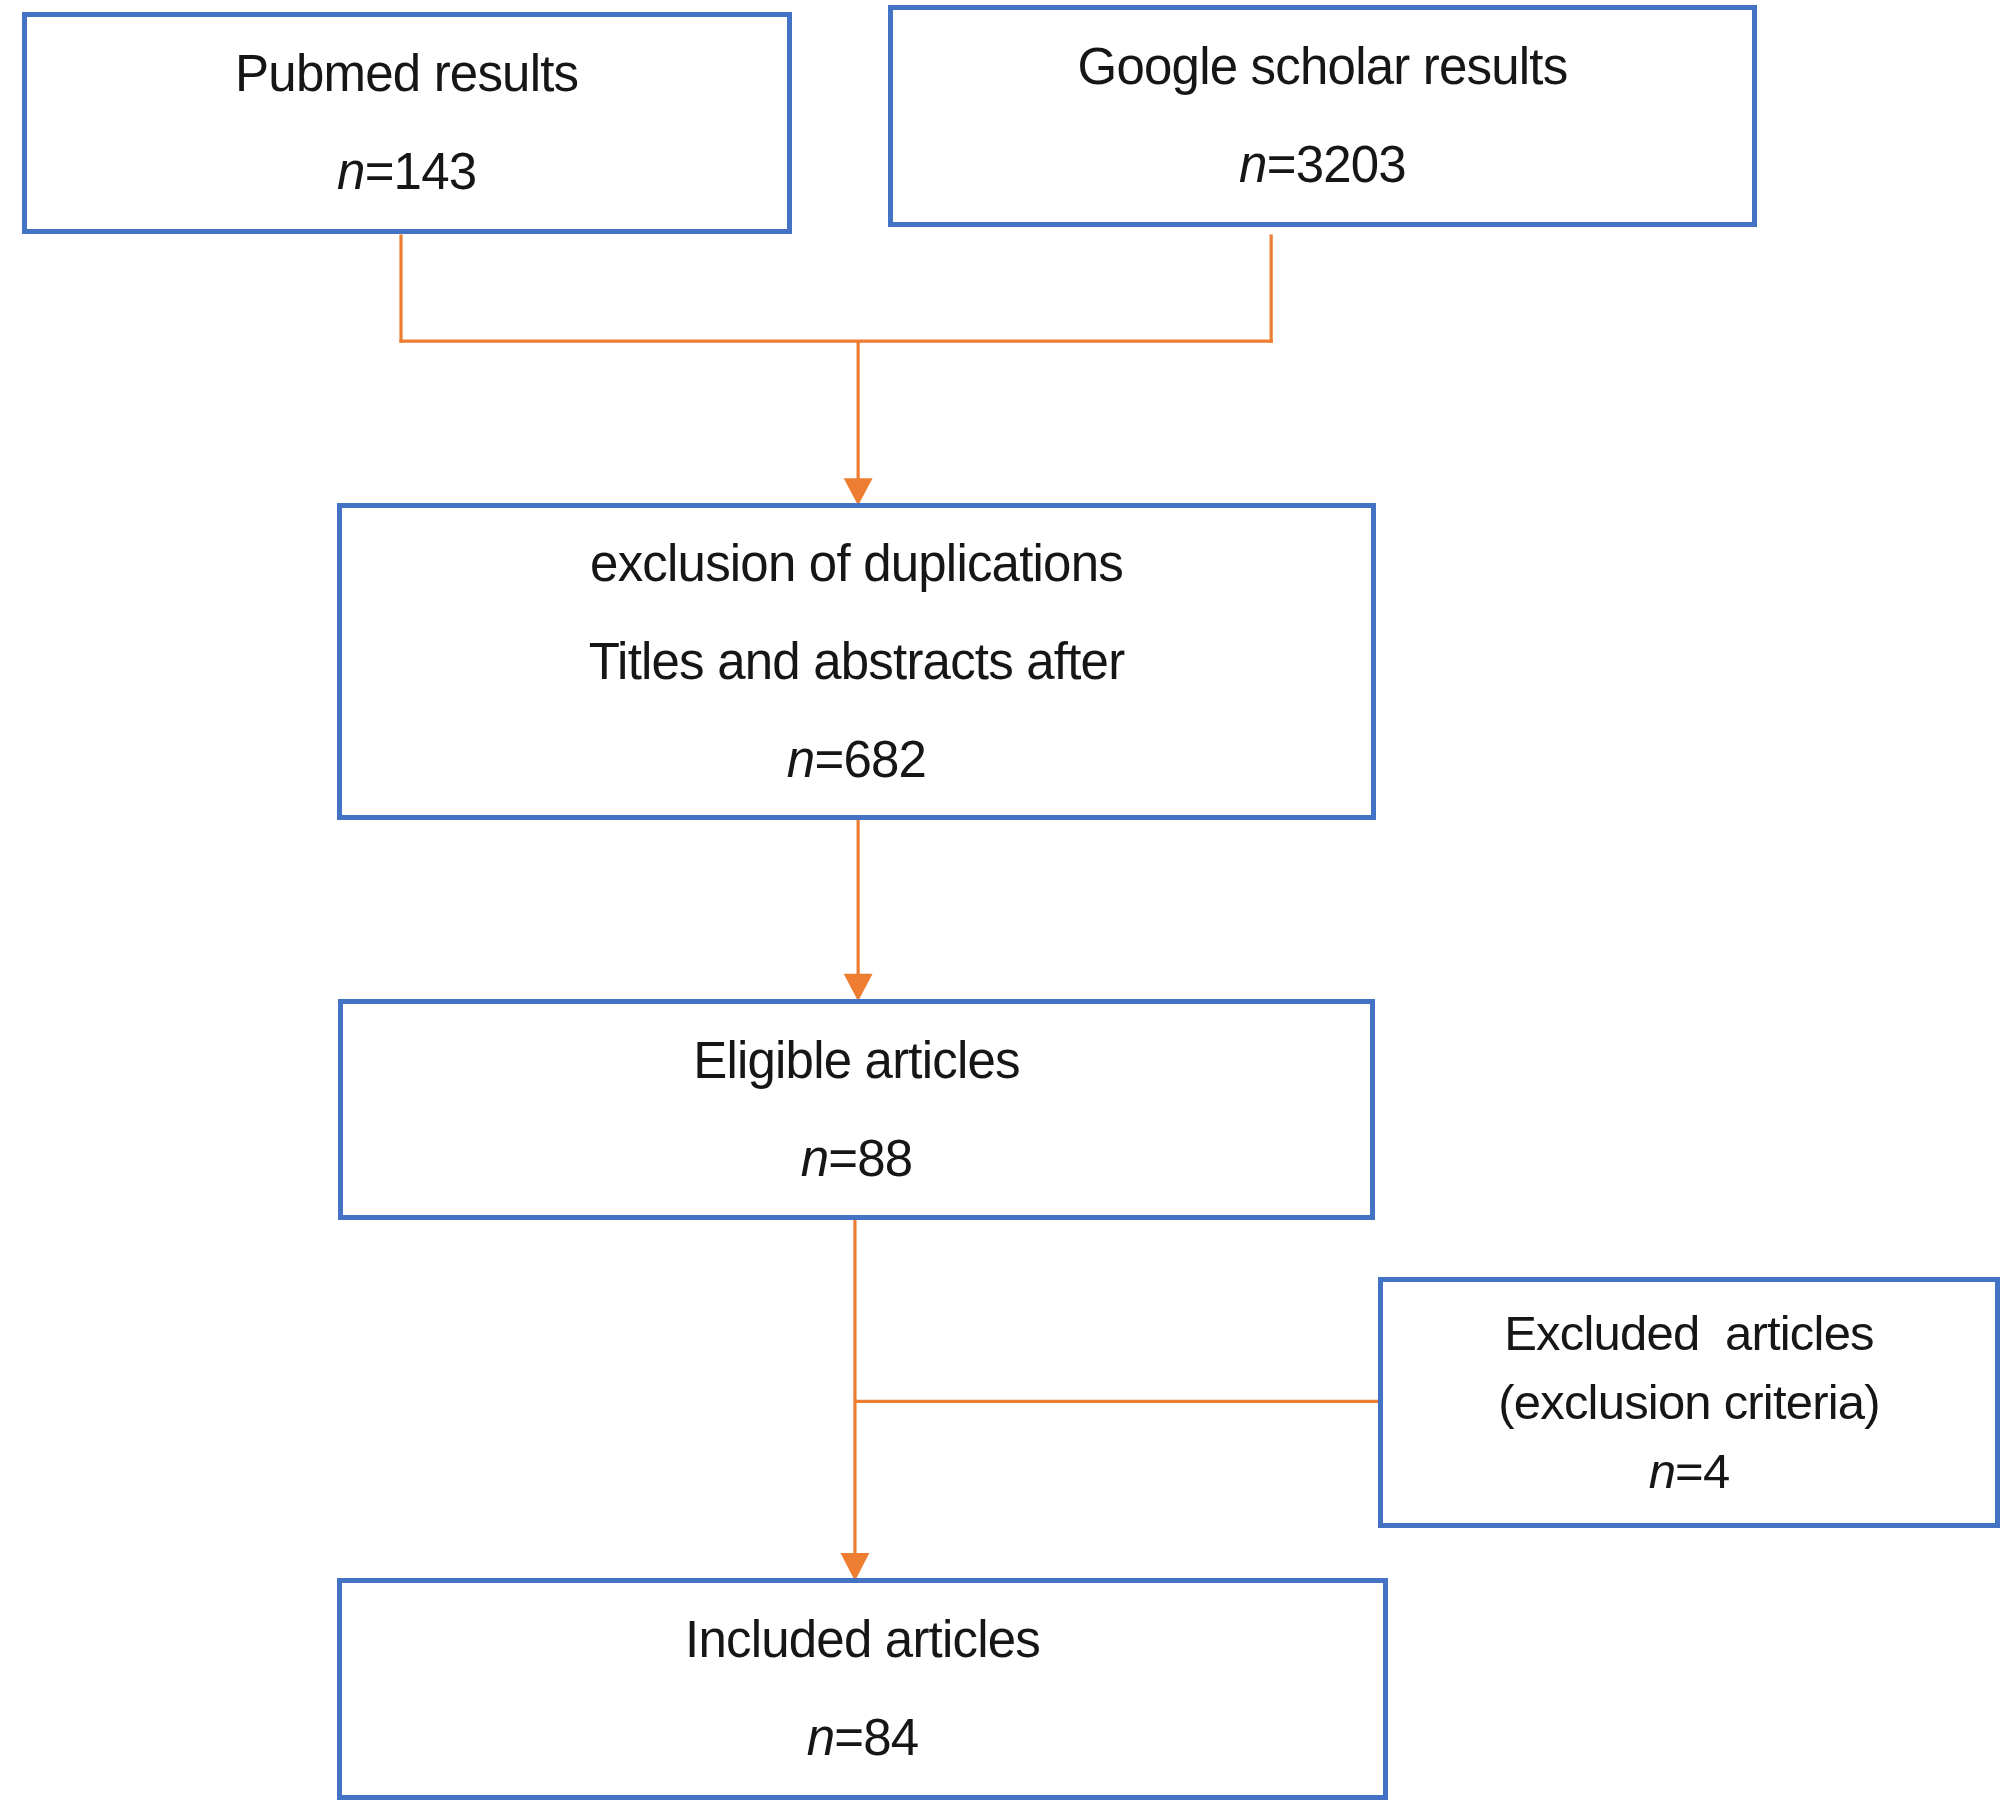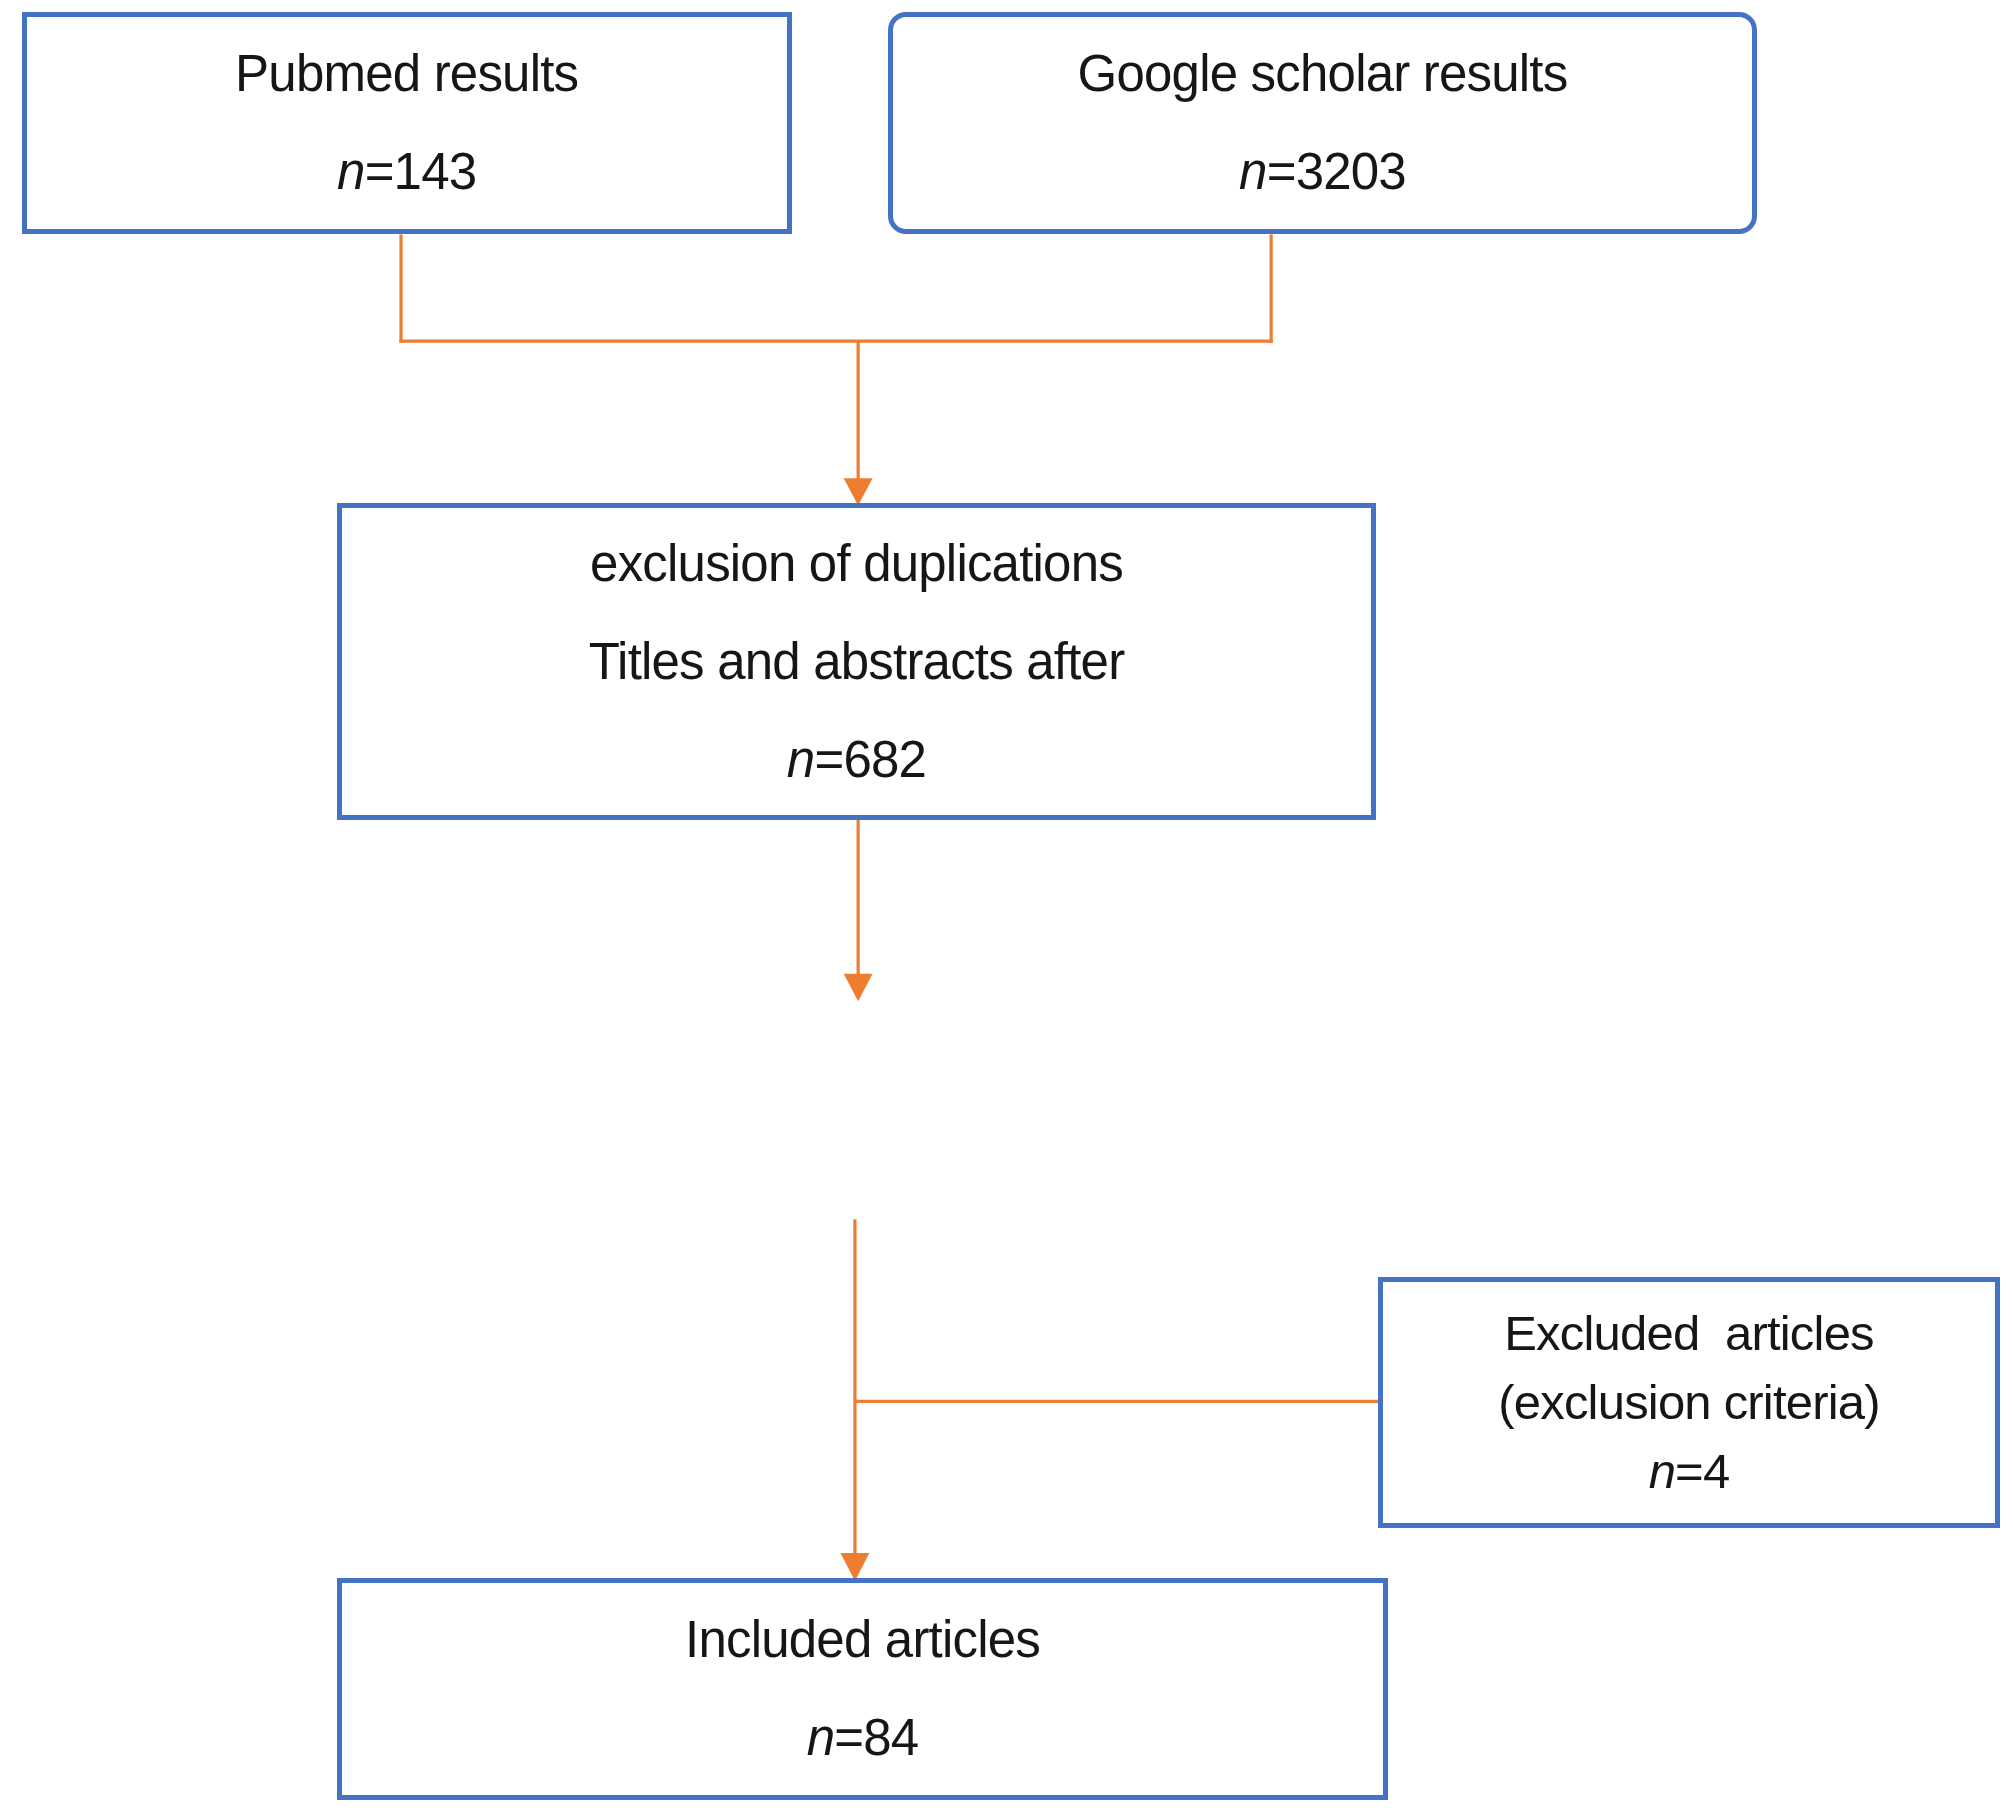--- a/index.html
+++ b/index.html
@@ -51,21 +51,21 @@
     white-space: pre-wrap;
     color: var(--text, #161616);
   }
   .line i { font-style: italic; }
   .box.small .line {
     font-size: 49px;
     line-height: 69px;
   }
   
   #box-pubmed   { left: 21.7px;   top: 12px;   width: 770px;  height: 222px; }
-  #box-google   { left: 888px; top: 12px;   width: 869px; height: 222px; border-radius: 18px; }
+  #box-google   { left: 888px; top: 5px;   width: 869px; height: 222px; }
   #box-titles   { left: 337px;  top: 503px;  width: 1039px; height: 317px; }
   #box-eligible { left: 338px;  top: 999px; width: 1037px; height: 221px; }
   #box-excluded { left: 1378px; top: 1277px; width: 622px;  height: 251px; }
   #box-included { left: 337px;  top: 1578px; width: 1051px; height: 222px; }
 </style>
 </head>
 <body>
 
 <div class="canvas">
 
@@ -98,20 +98,24 @@
     <div class="line">Google scholar results</div>
     <div class="line"><i>n</i><span>=3203</span></div>
   </div>
 
   <div class="box" id="box-titles">
     <div class="line">exclusion of duplications</div>
     <div class="line">Titles and abstracts after</div>
     <div class="line"><i>n</i><span>=682</span></div>
   </div>
 
+  <div class="box" id="box-eligible">
+    <div class="line">Eligible articles</div>
+    <div class="line"><i>n</i><span>=88</span></div>
+  </div>
 
   <div class="box small" id="box-excluded">
     <div class="line">Excluded  articles</div>
     <div class="line">(exclusion criteria)</div>
     <div class="line"><i>n</i><span>=4</span></div>
   </div>
 
   <div class="box" id="box-included">
     <div class="line">Included articles</div>
     <div class="line"><i>n</i><span>=84</span></div>

